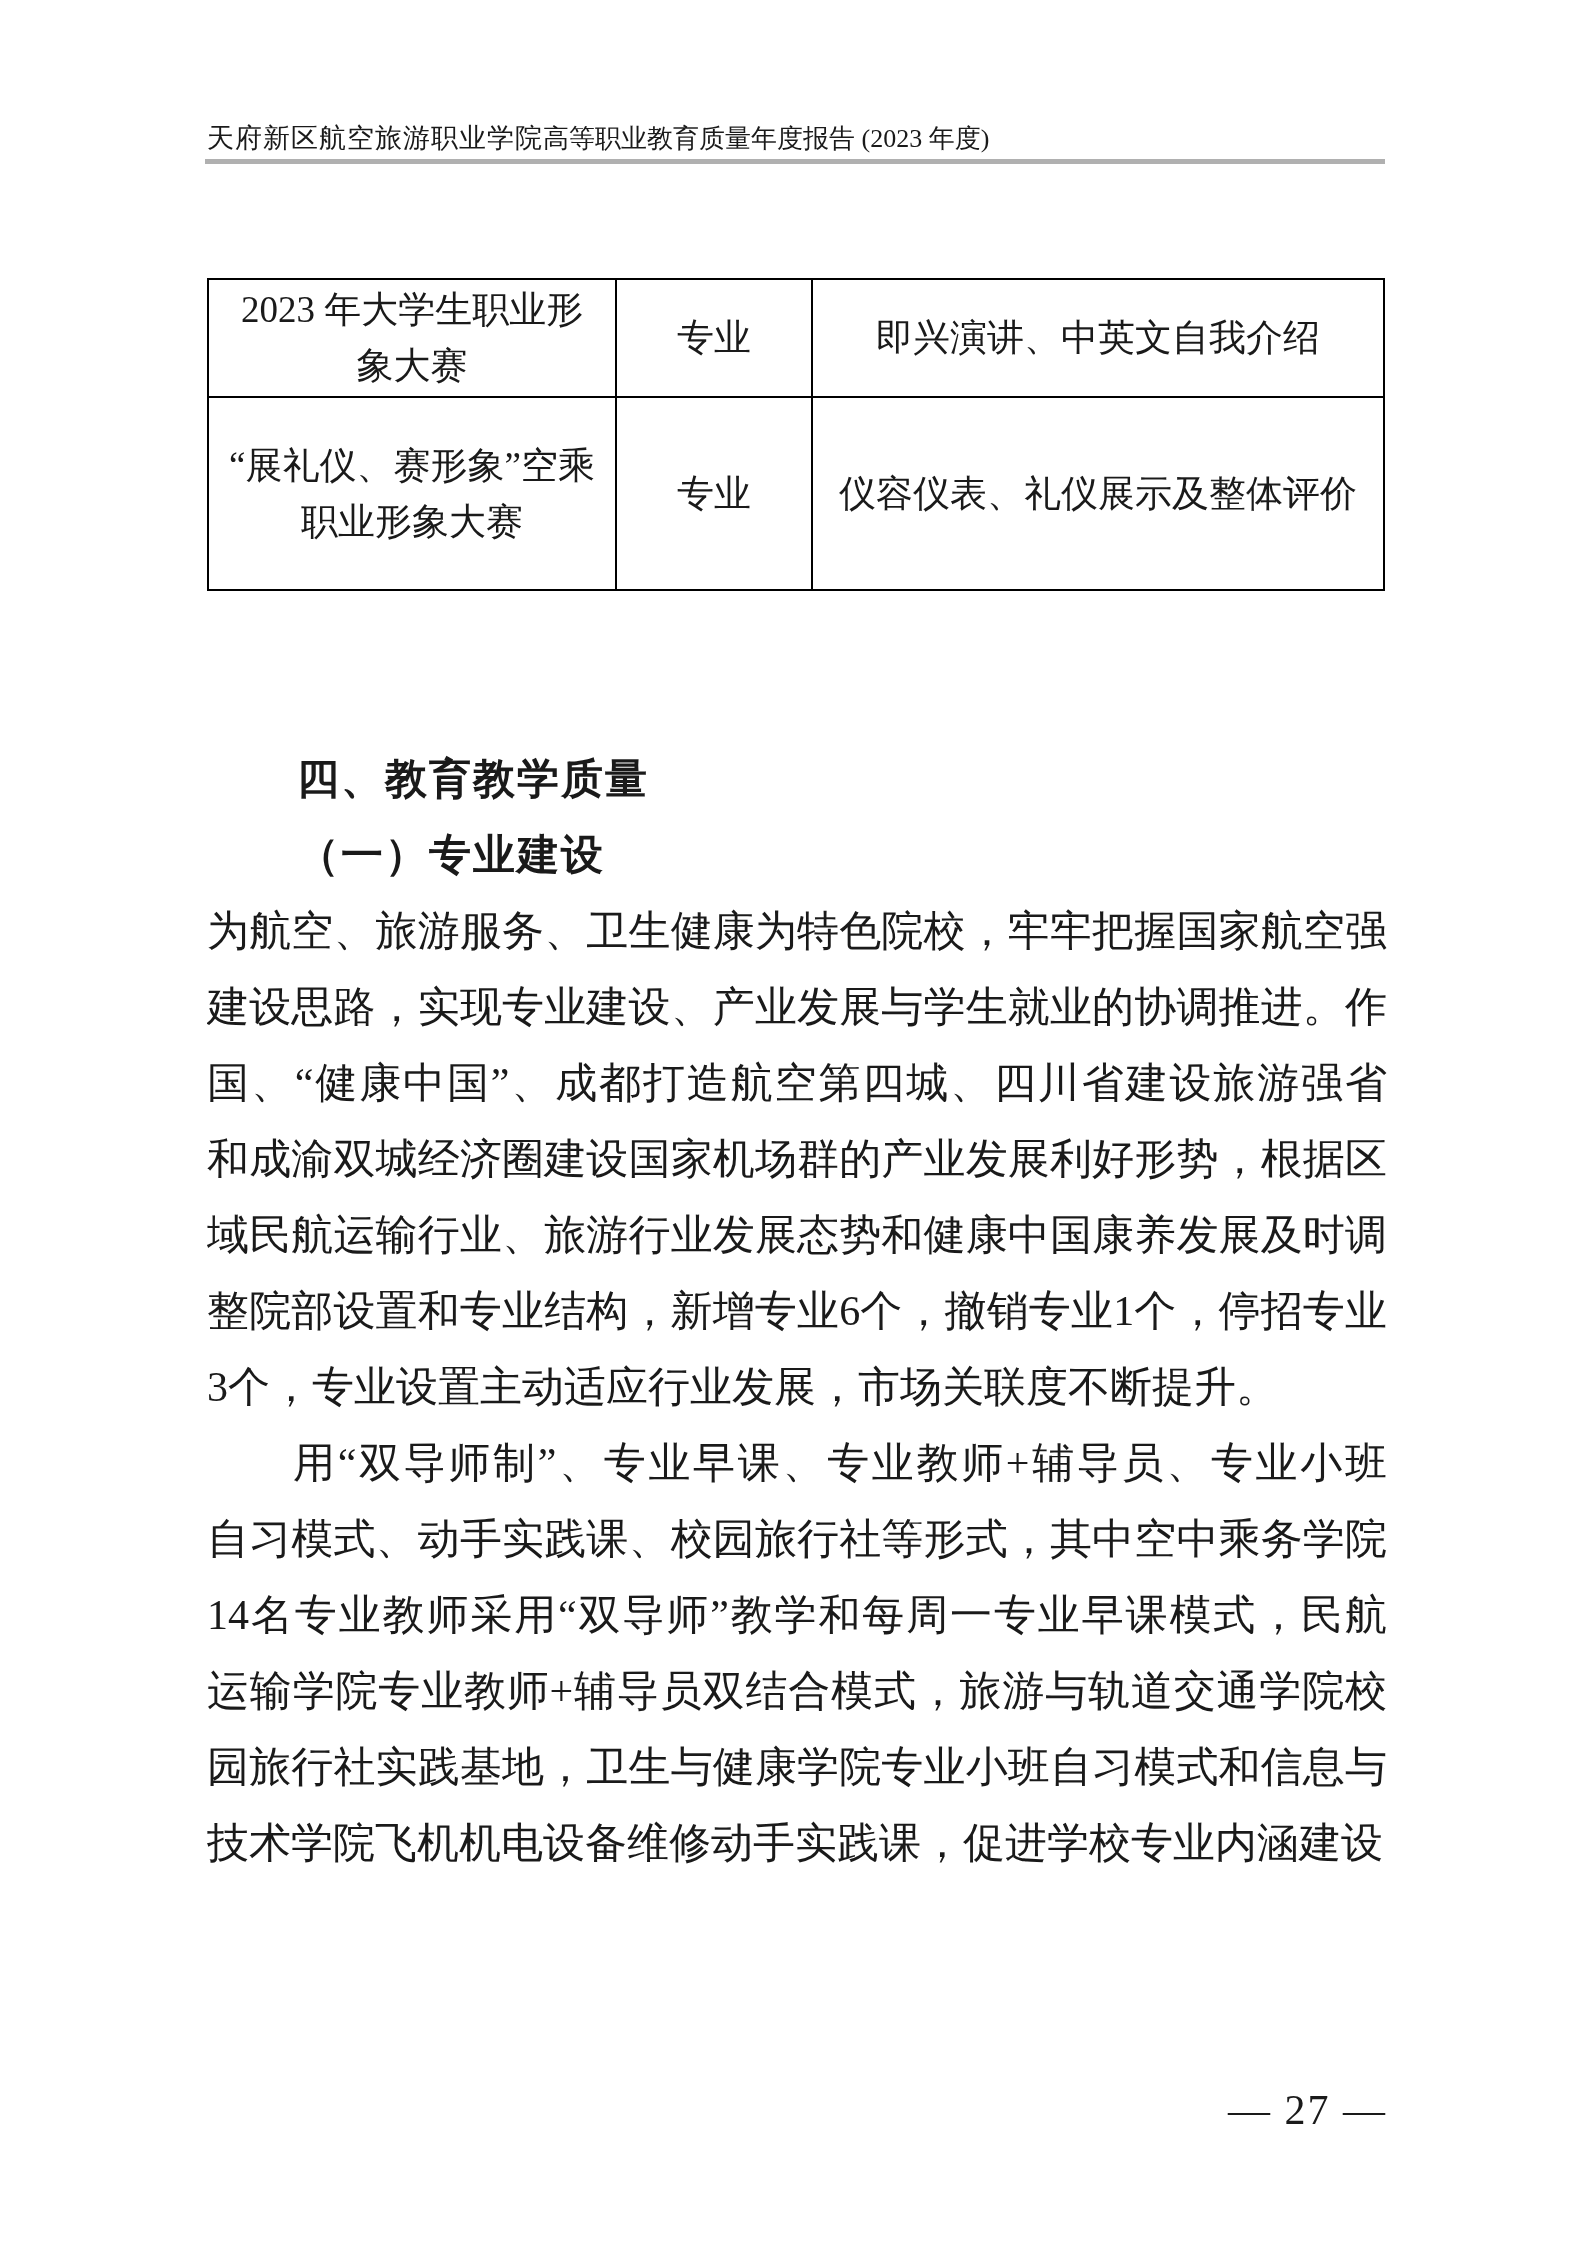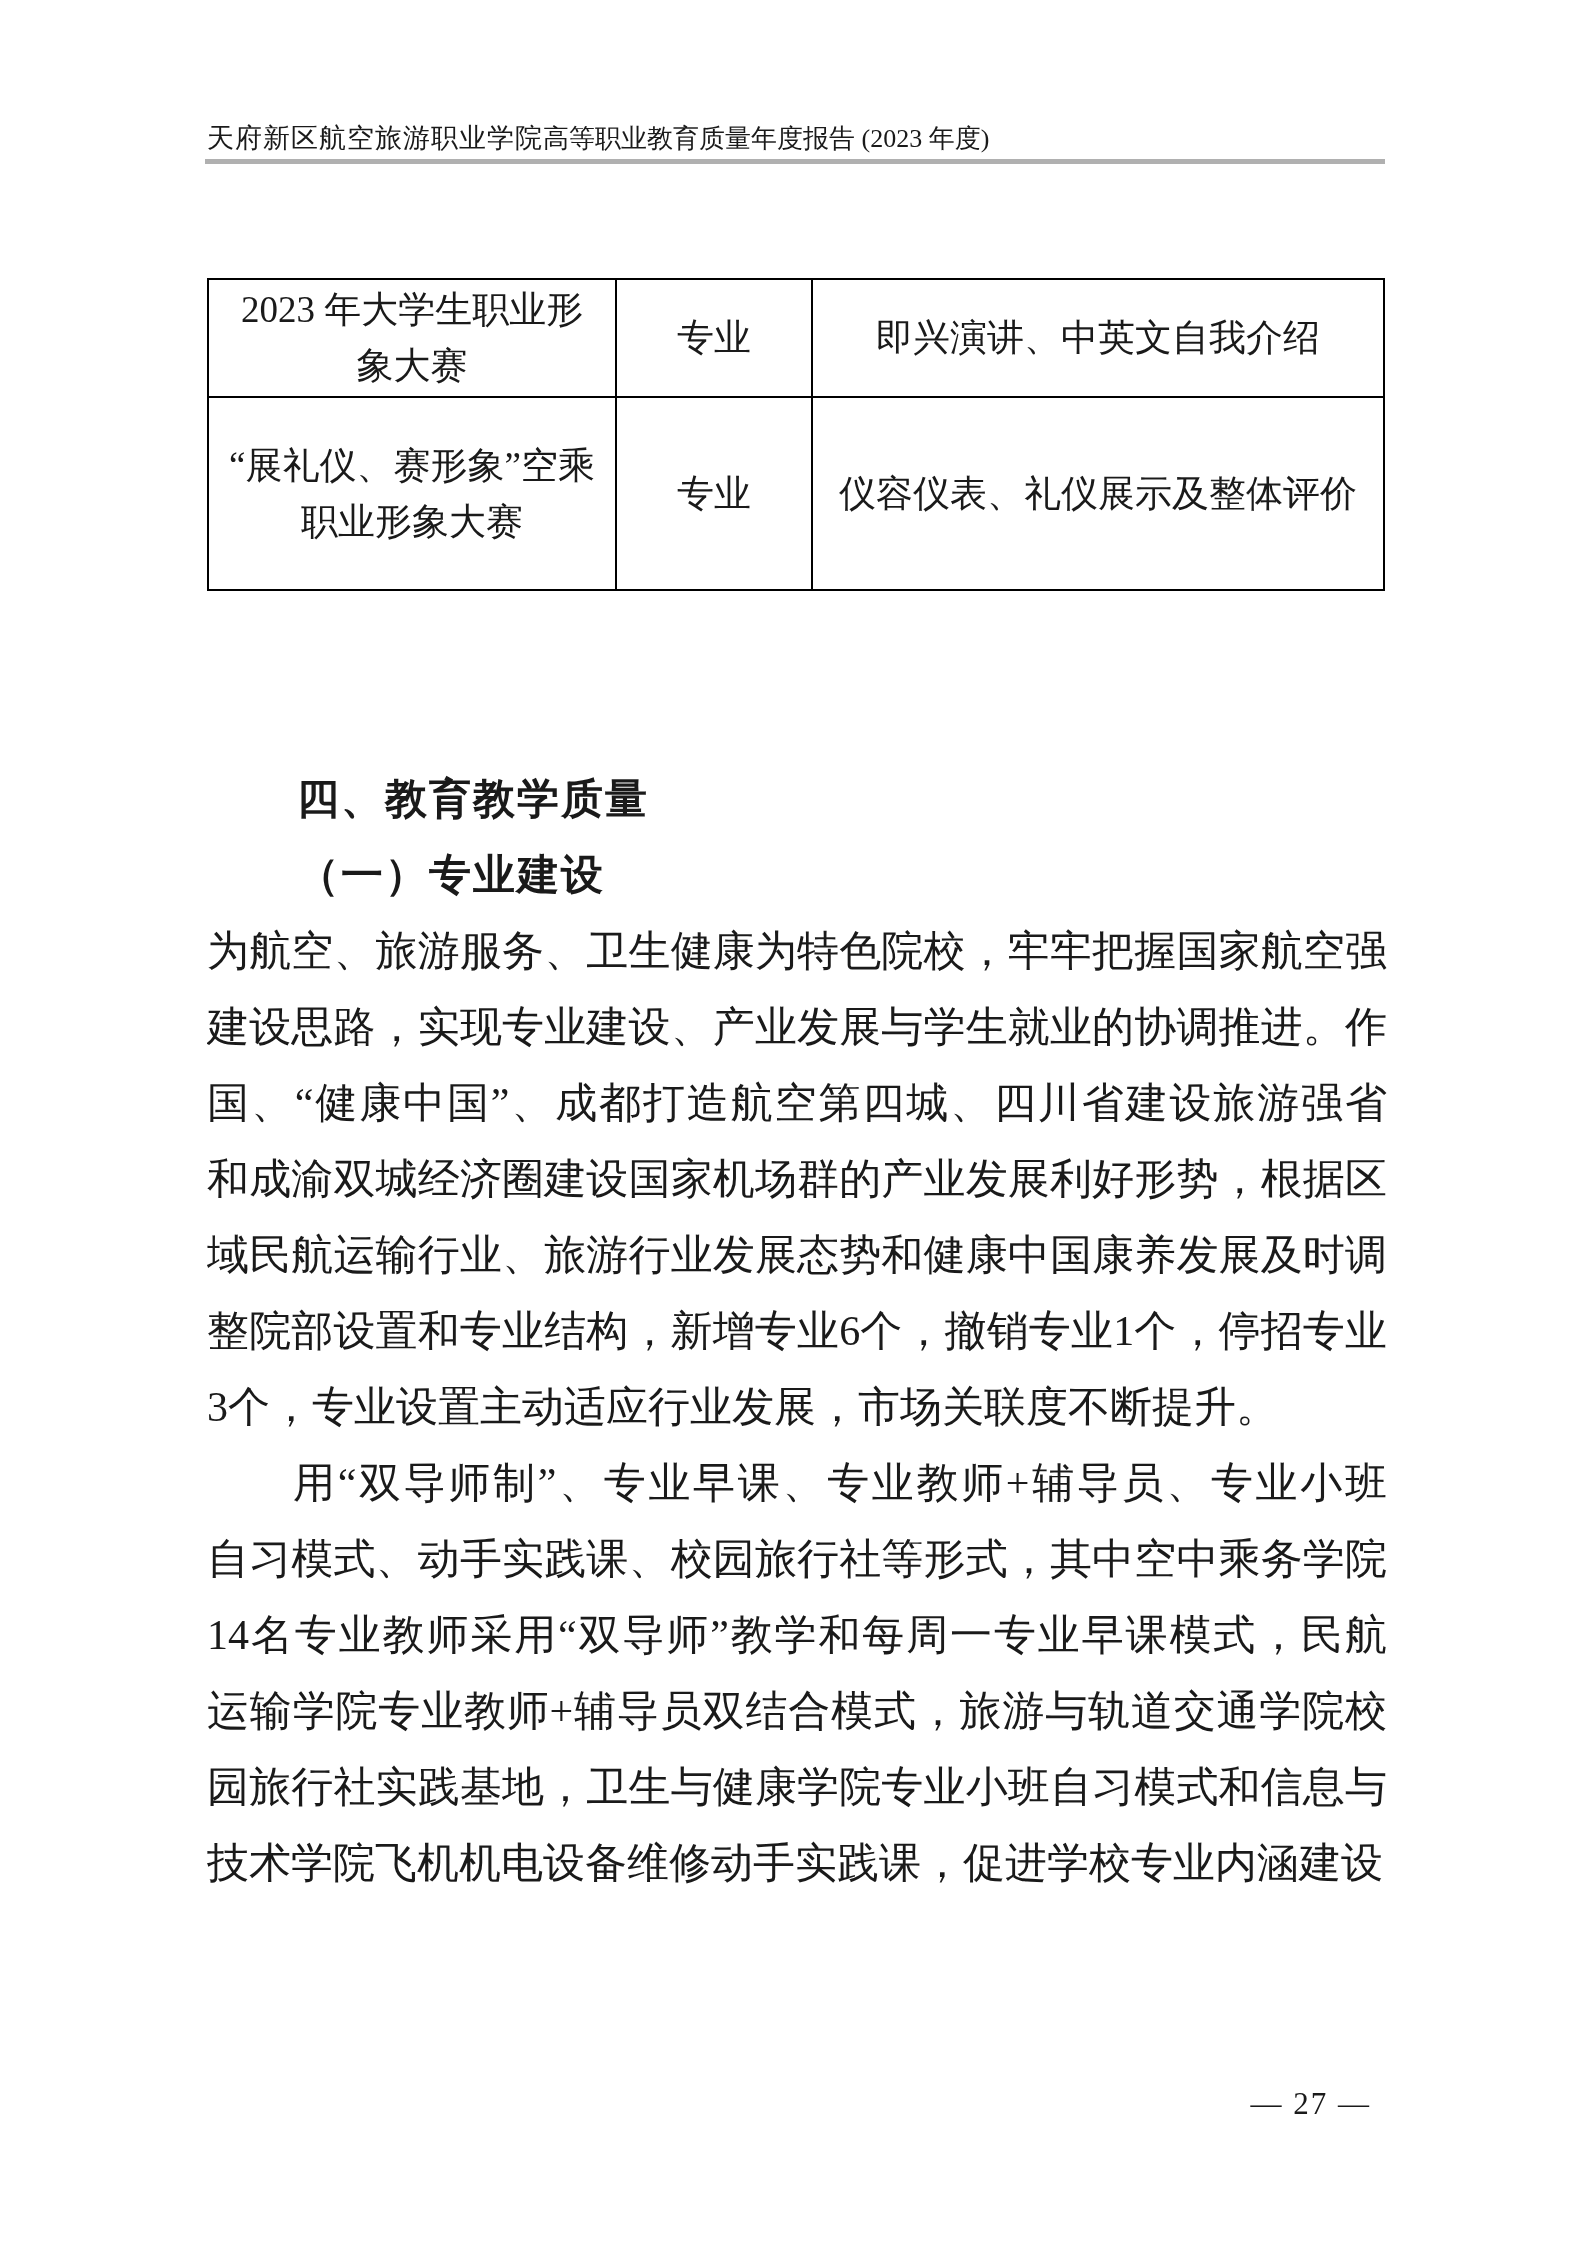--- a/index.html
+++ b/index.html
@@ -65,21 +65,21 @@
   .col-type    { width: 196px; }
   .col-content { width: 572px; }
   .row-1 { height: 112px; }
   .row-2 { height: 112px; }
   .row-3 { height: 193px; }
 
   
   .text-block {
     position: absolute;
     left: 207px;
-    top: 761px;
+    top: 741px;
     width: 1180px;
   }
   .line {
     height: 76px;
     line-height: 76px;
     font-size: 42px;
     text-align: justify;
     text-align-last: justify;
     white-space: nowrap;
     overflow: hidden;
@@ -105,22 +105,22 @@
     height: 76px;
     line-height: 76px;
     padding-left: 90px;
     letter-spacing: 2px;
   }
 
   
   .page-number {
     position: absolute;
     top: 2086px;
-    right: 216px;
-    font-size: 31px;
+    right: 200px;
+    font-size: 42px;
     letter-spacing: 2px;
   }
 </style>
 </head>
 <body>
 
 <div class="page">
 
   <div class="header">
     <span class="header-left">天府新区航空旅游职业学院</span>

